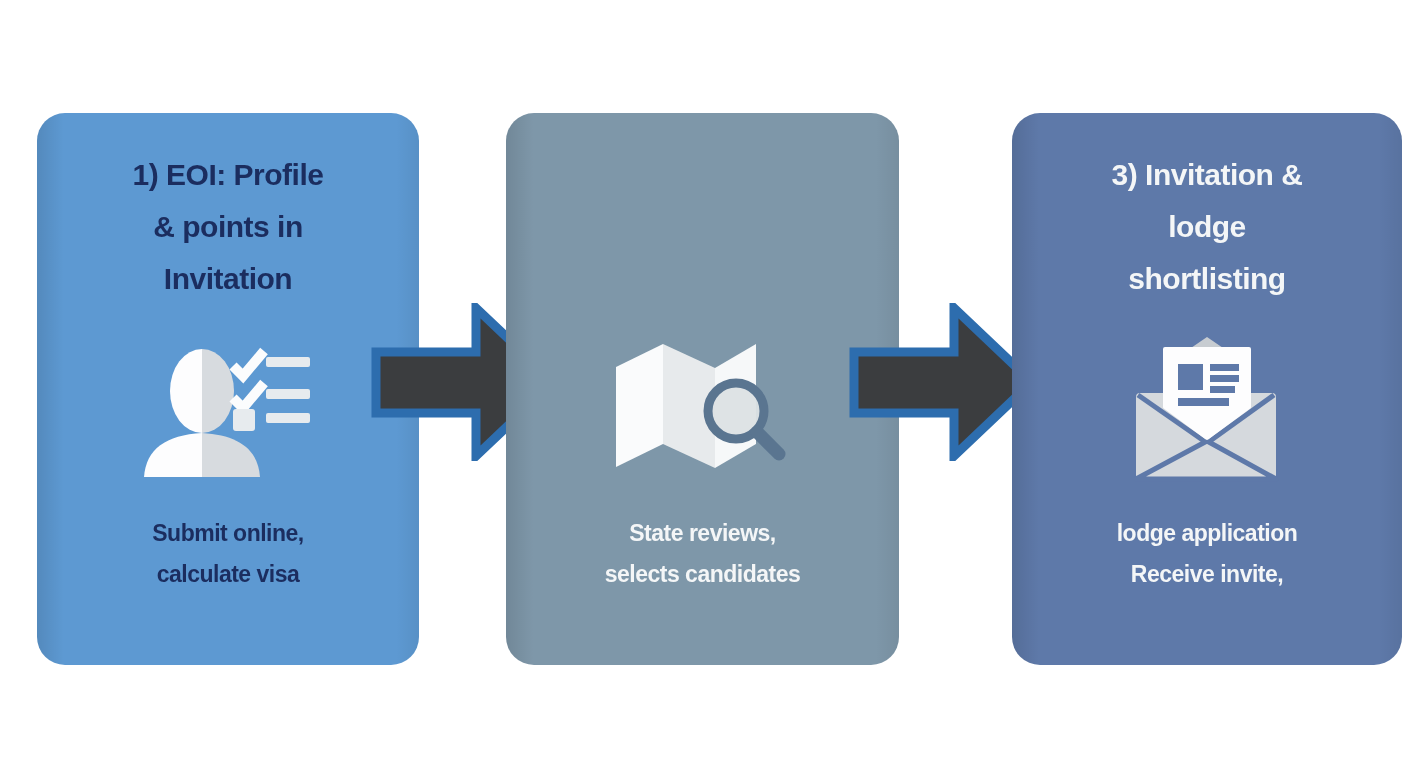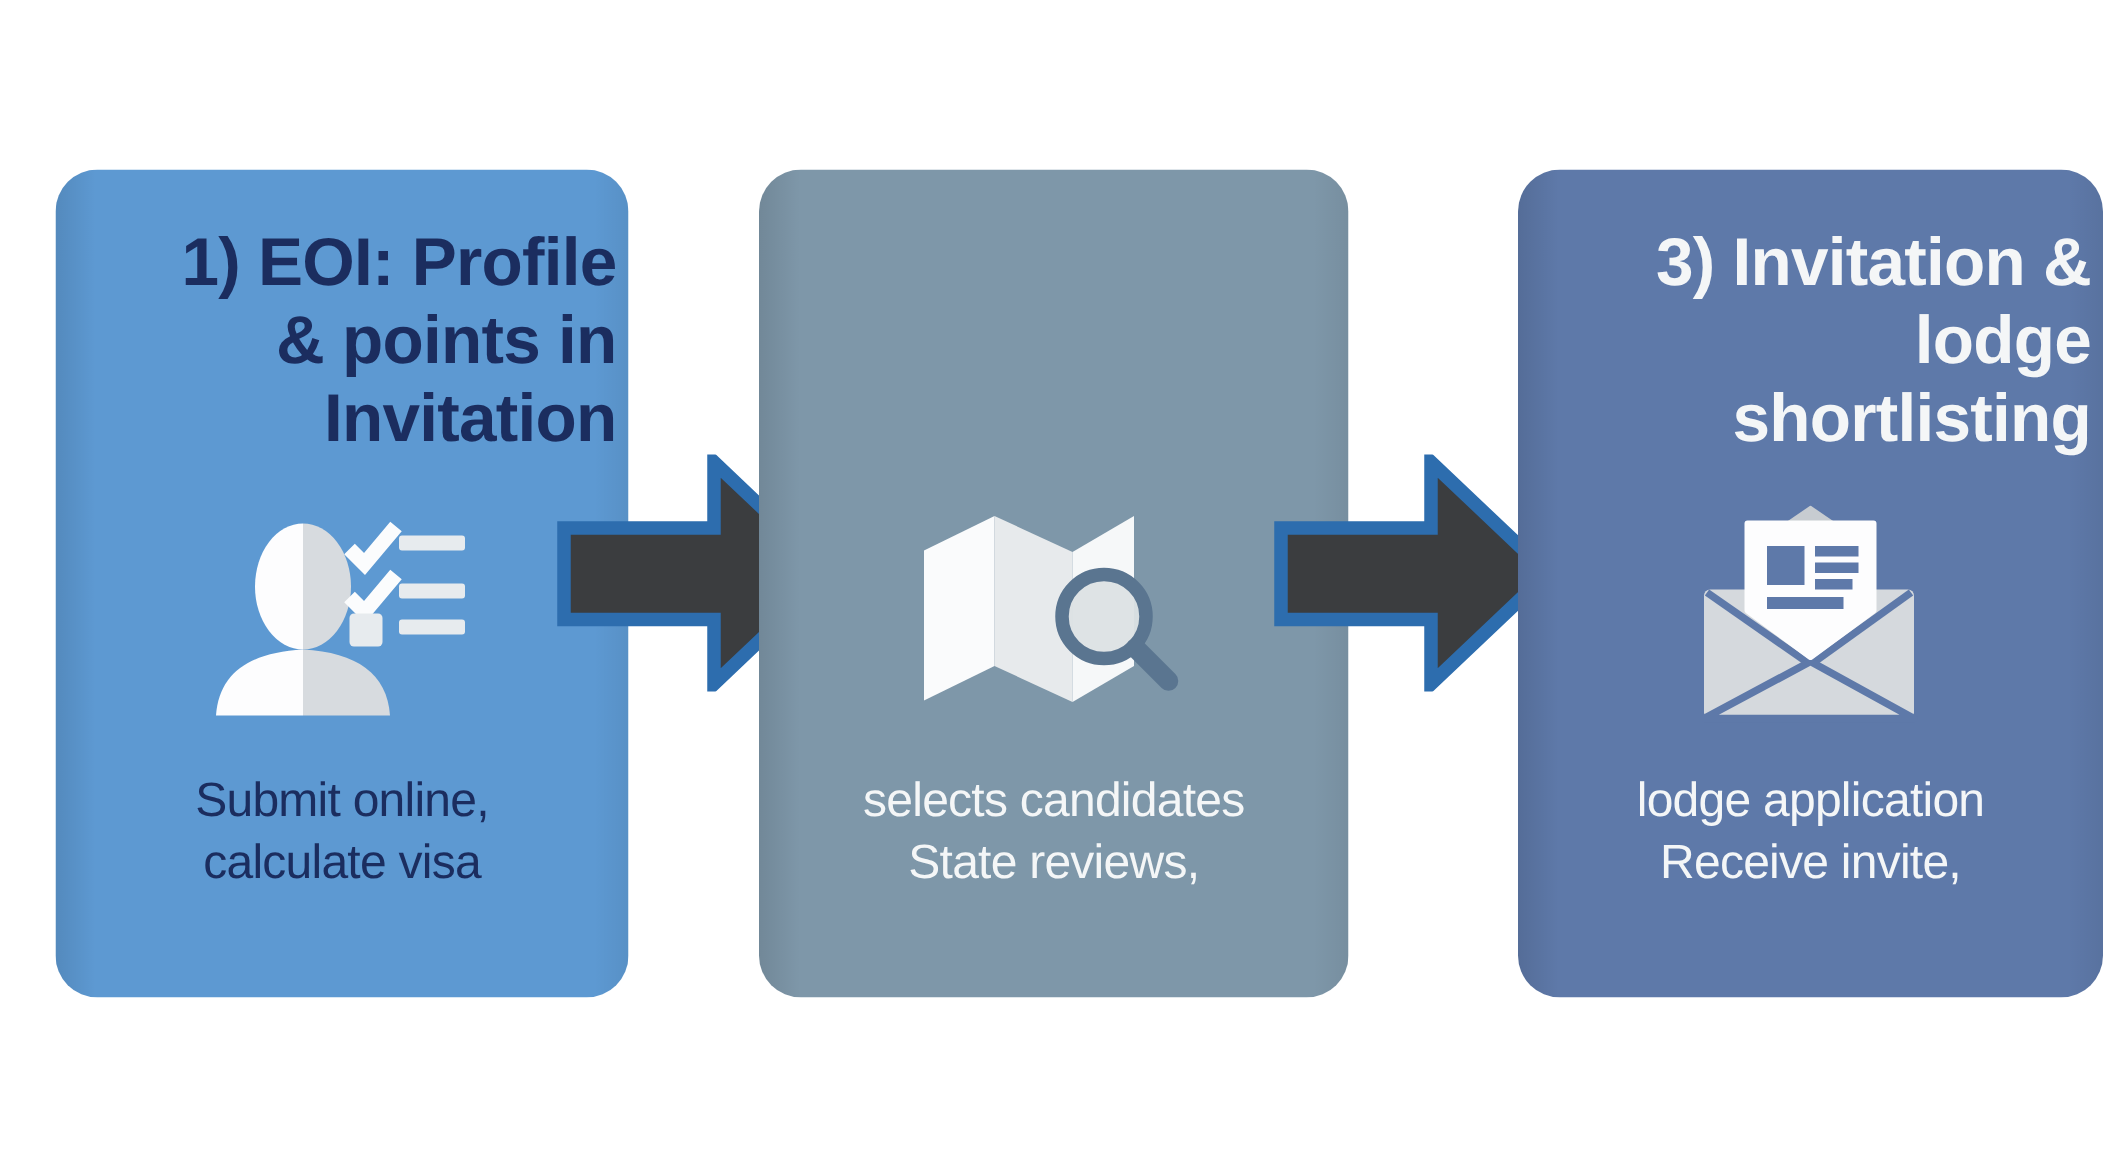--- a/index.html
+++ b/index.html
@@ -8,31 +8,31 @@
     font-family:"Liberation Sans",sans-serif;
   }
   .card{
     position:absolute;top:113px;height:552px;border-radius:28px;
     background-image:linear-gradient(90deg,rgba(0,0,0,0.10),rgba(0,0,0,0) 7%,rgba(0,0,0,0) 94%,rgba(0,0,0,0.06));
   }
   .card-1{left:37px;width:382px;}
   .card-2{left:506px;width:393px;}
   .card-3{left:988px;width:390px;}
   .title{
-    position:absolute;top:36px;left:8px;right:8px;text-align:right;
-    font-size:45px;font-weight:bold;line-height:52px;letter-spacing:-0.5px;
+    position:absolute;top:36px;left:8px;right:8px;text-align:center;
+    font-size:30px;font-weight:bold;line-height:52px;letter-spacing:-0.5px;
   }
   .title span,.sub span{display:block;}
   .icon-wrap{position:absolute;left:0;right:0;display:flex;justify-content:center;}
   .card-1 .icon-wrap{top:232px;}
   .card-2 .icon-wrap{top:228px;}
   .card-3 .icon-wrap{top:224px;}
   .sub{
     position:absolute;top:400px;left:4px;right:4px;text-align:center;
-    font-size:32px;font-weight:normal;line-height:41px;letter-spacing:-0.5px;
+    font-size:23px;font-weight:bold;line-height:41px;letter-spacing:-0.5px;
   }
   .arrow{position:absolute;top:303px;width:189px;height:158px;}
   .arrow-1{left:370px;}
   .arrow-2{left:848px;}
 </style>
 </head>
 <body>
 
 <div class="stage">
 
@@ -88,22 +88,22 @@
           <polygon points="101,27 142,3 142,103 101,127" fill="#f6f8f9"></polygon>
         </g>
         <g>
           <circle cx="122" cy="70" r="28" fill="#dce1e4" fill-opacity="0.95" stroke="#5a7590" stroke-width="9"></circle>
           <line x1="143" y1="91" x2="165" y2="113" stroke="#5a7590" stroke-width="13" stroke-linecap="round"></line>
         </g>
       </svg>
     </div>
 
     <div class="sub" style="color: rgb(244, 246, 247);">
+      <span>State reviews,</span>
       <span>selects candidates</span>
-      <span>State reviews,</span>
     </div>
   </div>
 
   <svg class="arrow arrow-2" viewBox="0 0 189 158">
     <polygon points="6,49 106,49 106,5 184,79 106,153 106,110 6,110" stroke-width="9" stroke-miterlimit="10" stroke-linejoin="miter" style="fill: rgb(59, 61, 63); stroke: rgb(45, 109, 174);"></polygon>
   </svg>
 
   <div class="card card-3" style="background-color: rgb(94, 121, 169); margin-left: 24px;">
     <div class="title" style="color: rgb(244, 246, 247);">
       <span>3) Invitation &amp;</span>

